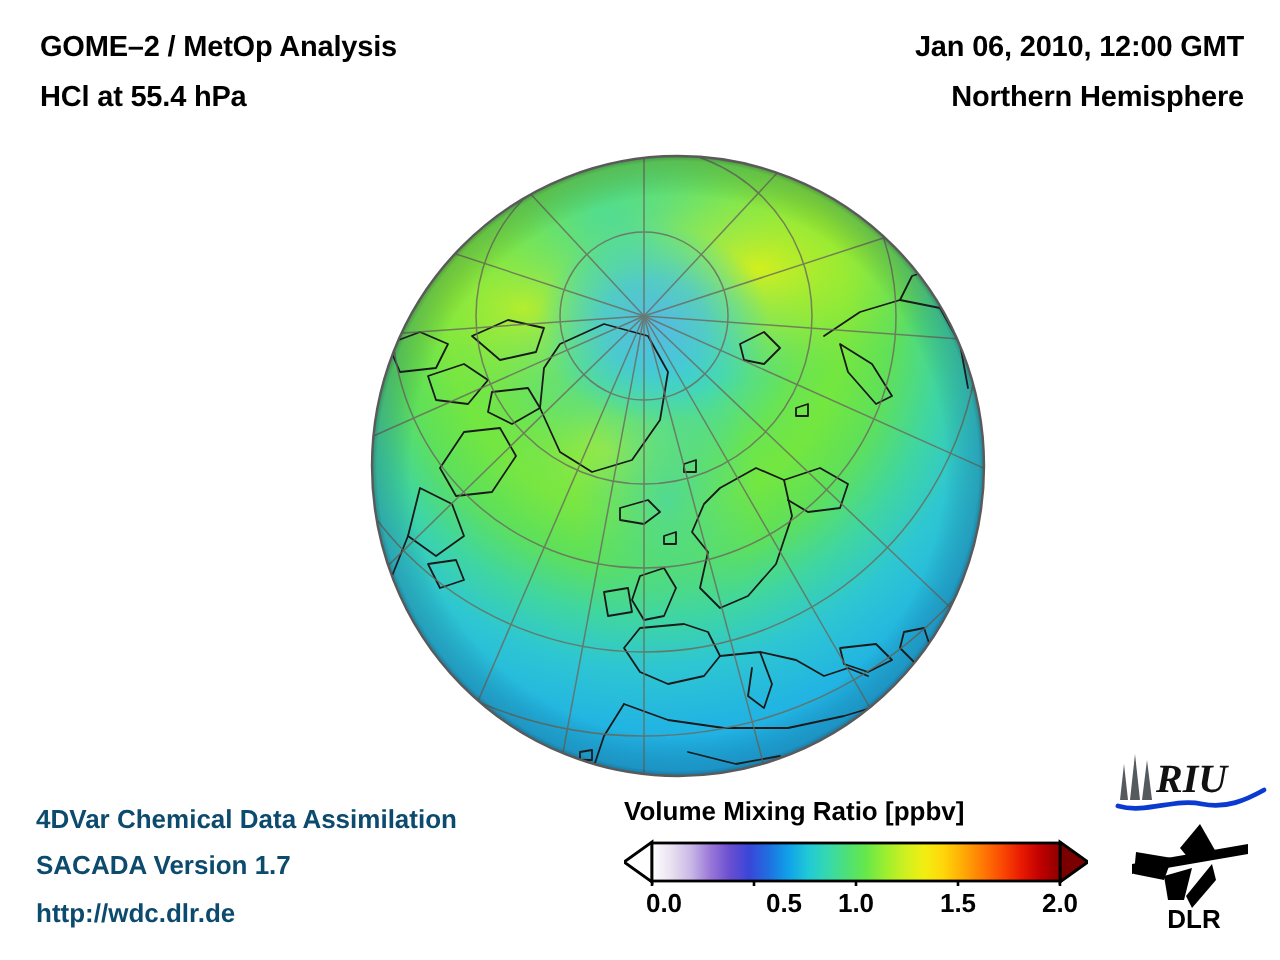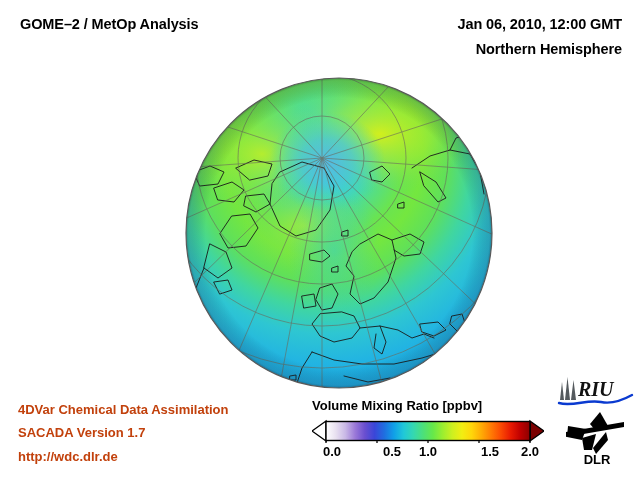--- a/index.html
+++ b/index.html
@@ -40,21 +40,21 @@
     height: 314px;
   }
   #globe-svg { display: block; width: 100%; height: 100%; }
 
   
   .credit {
     position: absolute;
     left: 18px;
     font-weight: bold;
     font-size: 13px;
-    color: #c2410c;
+    color: #0c4a6e;
     white-space: nowrap;
   }
   #credit-0 { top: 402px; }
   #credit-1 { top: 425px; text-align: center; }
   #credit-2 { top: 449px; }
 
   
   #cbar-block {
     position: absolute;
     left: 312px;
@@ -88,20 +88,21 @@
   #riu-logo { position: absolute; left: 557px; top: 374px; width: 78px; height: 34px; }
   #dlr-logo { position: absolute; left: 562px; top: 410px; width: 70px; height: 56px; }
   #riu-logo svg, #dlr-logo svg { display: block; width: 100%; height: 100%; }
 </style>
 </head>
 <body>
 
 <div id="page">
 
   <div class="hdr" id="hdr-title">GOME–2 / MetOp Analysis</div>
+  <div class="hdr" id="hdr-subtitle">HCl at 55.4 hPa</div>
   <div class="hdr" id="hdr-date">Jan 06, 2010, 12:00 GMT</div>
   <div class="hdr" id="hdr-region">Northern Hemisphere</div>
 
   <div id="globe-wrap">
     <svg id="globe-svg" viewBox="0 0 310 314" xmlns="http://www.w3.org/2000/svg">
       <defs>
         <clipPath id="diskClip">
           <ellipse cx="155" cy="157" rx="153" ry="155"></ellipse>
         </clipPath>
 
@@ -307,21 +308,21 @@
         <line x1="116" y1="21.5" x2="116" y2="24"></line>
         <line x1="167" y1="21.5" x2="167" y2="24"></line>
         <line x1="218" y1="21.5" x2="218" y2="24"></line>
       </g>
     </svg>
 
     <div id="cbar-ticks">
       <span class="tk" style="left:20px">0.0</span>
       <span class="tk" style="left:80px">0.5</span>
       <span class="tk" style="left:116px">1.0</span>
-      <span class="tk" style="left:178px">1.5</span>
+      <span class="tk" style="left:167px">1.5</span>
       <span class="tk" style="left:218px">2.0</span>
     </div>
   </div>
 
   <div id="riu-logo">
     <svg viewBox="0 0 78 34" xmlns="http://www.w3.org/2000/svg">
 
       <g fill="#555a5e">
         <polygon points="3,26 5,8 7,26"></polygon>
         <polygon points="8,26 10.5,3 13,26"></polygon>

